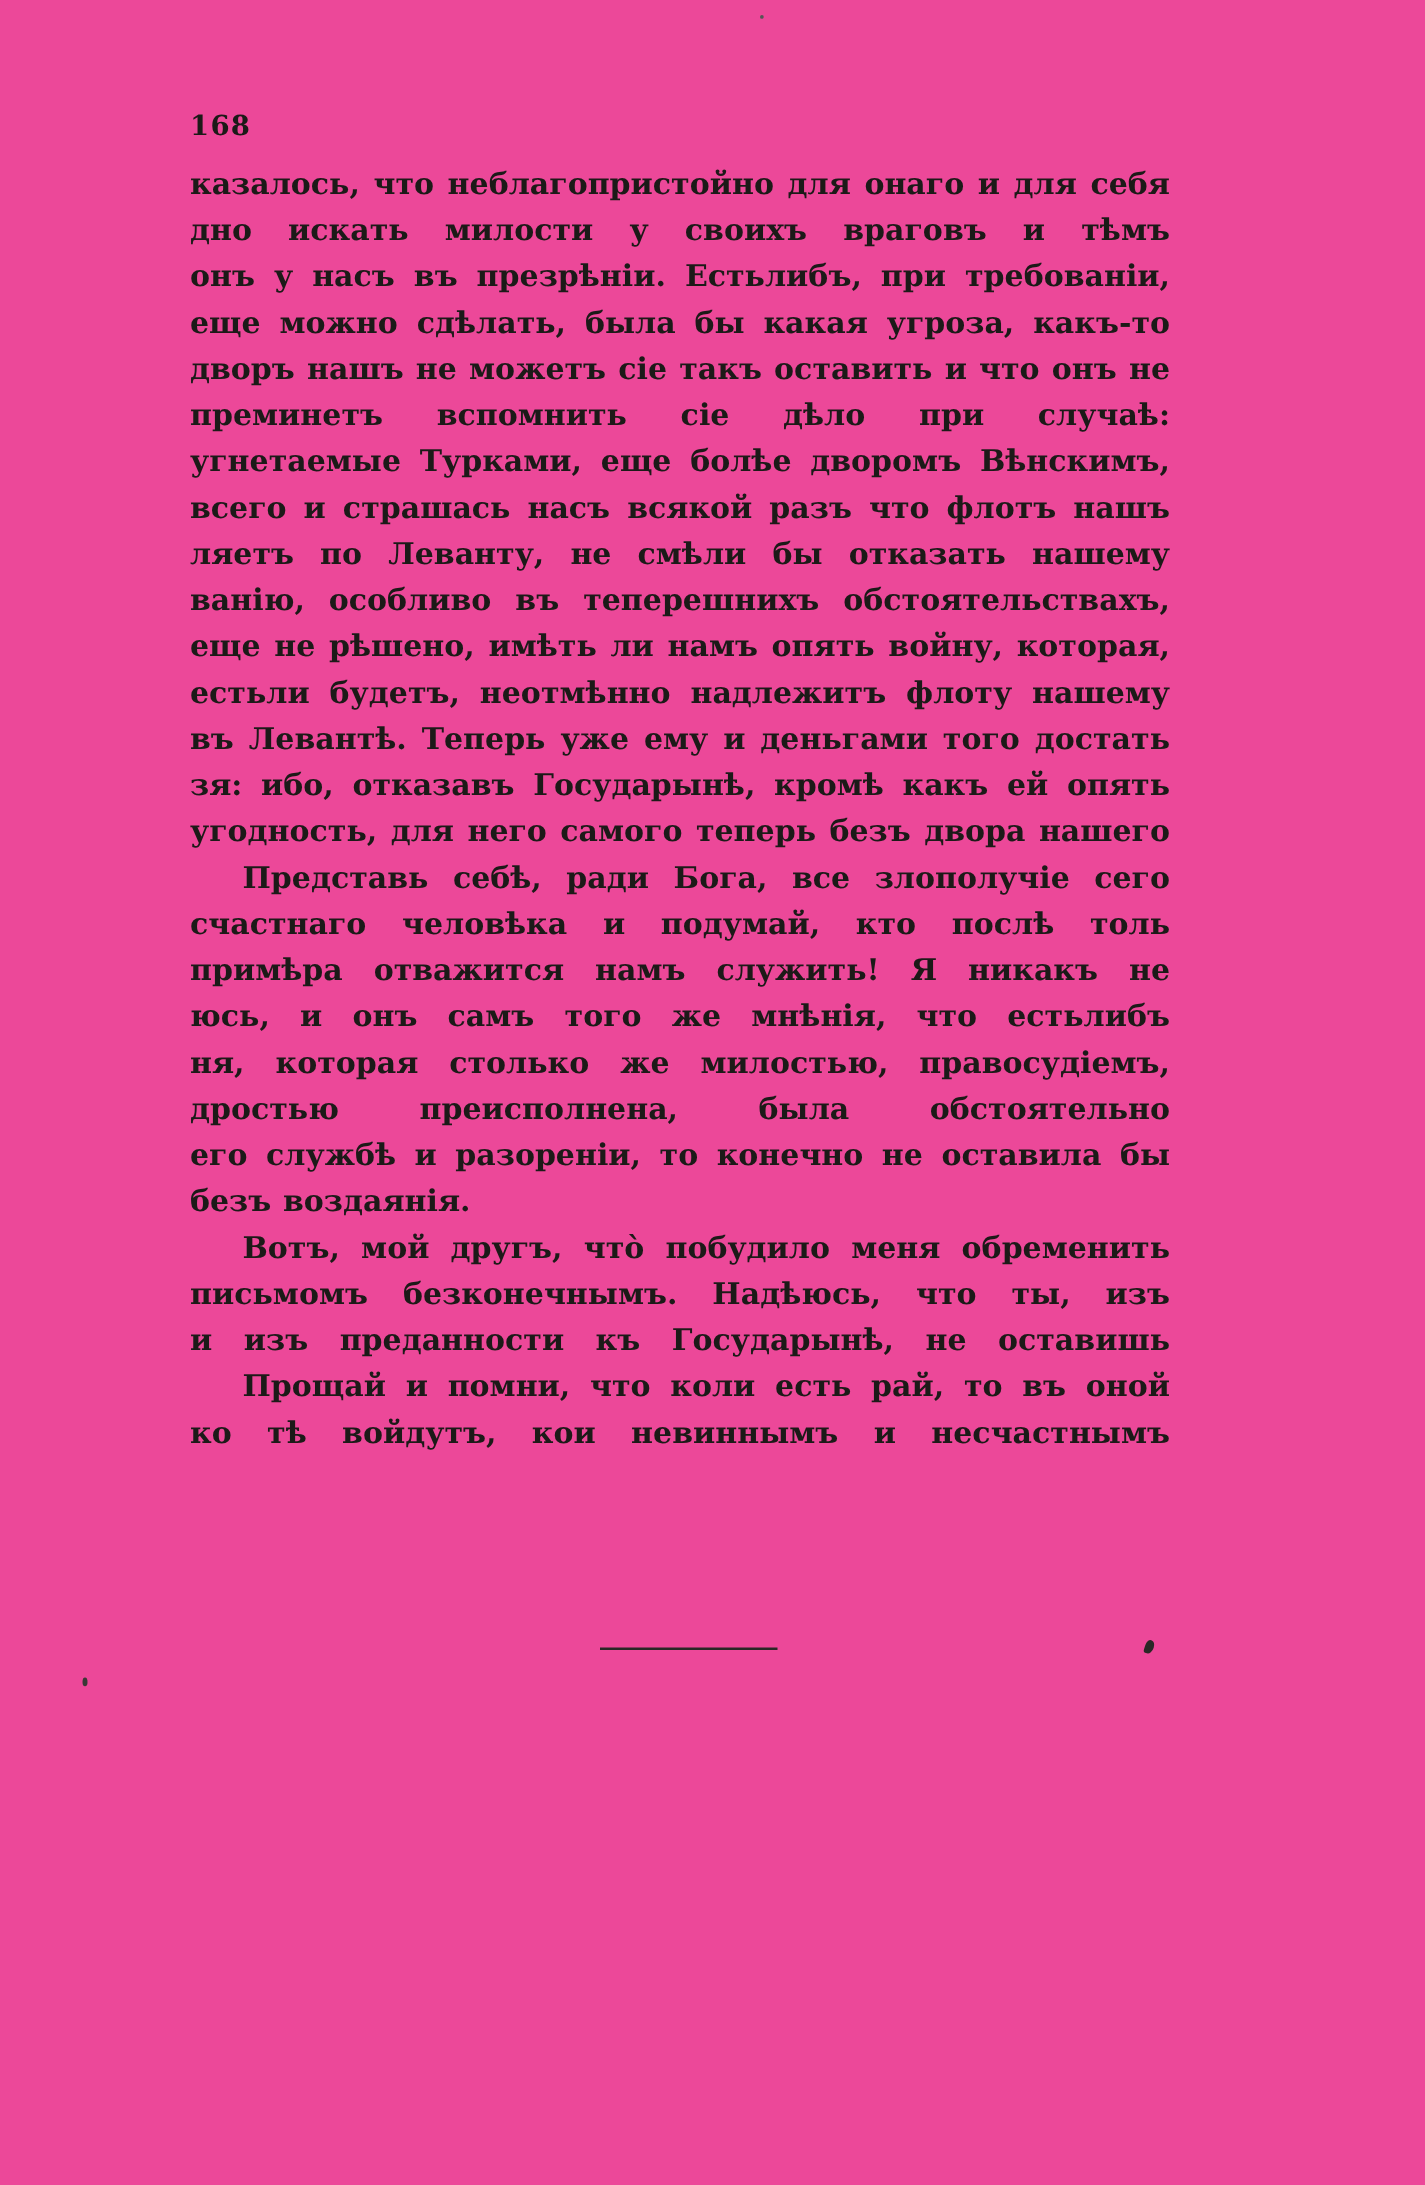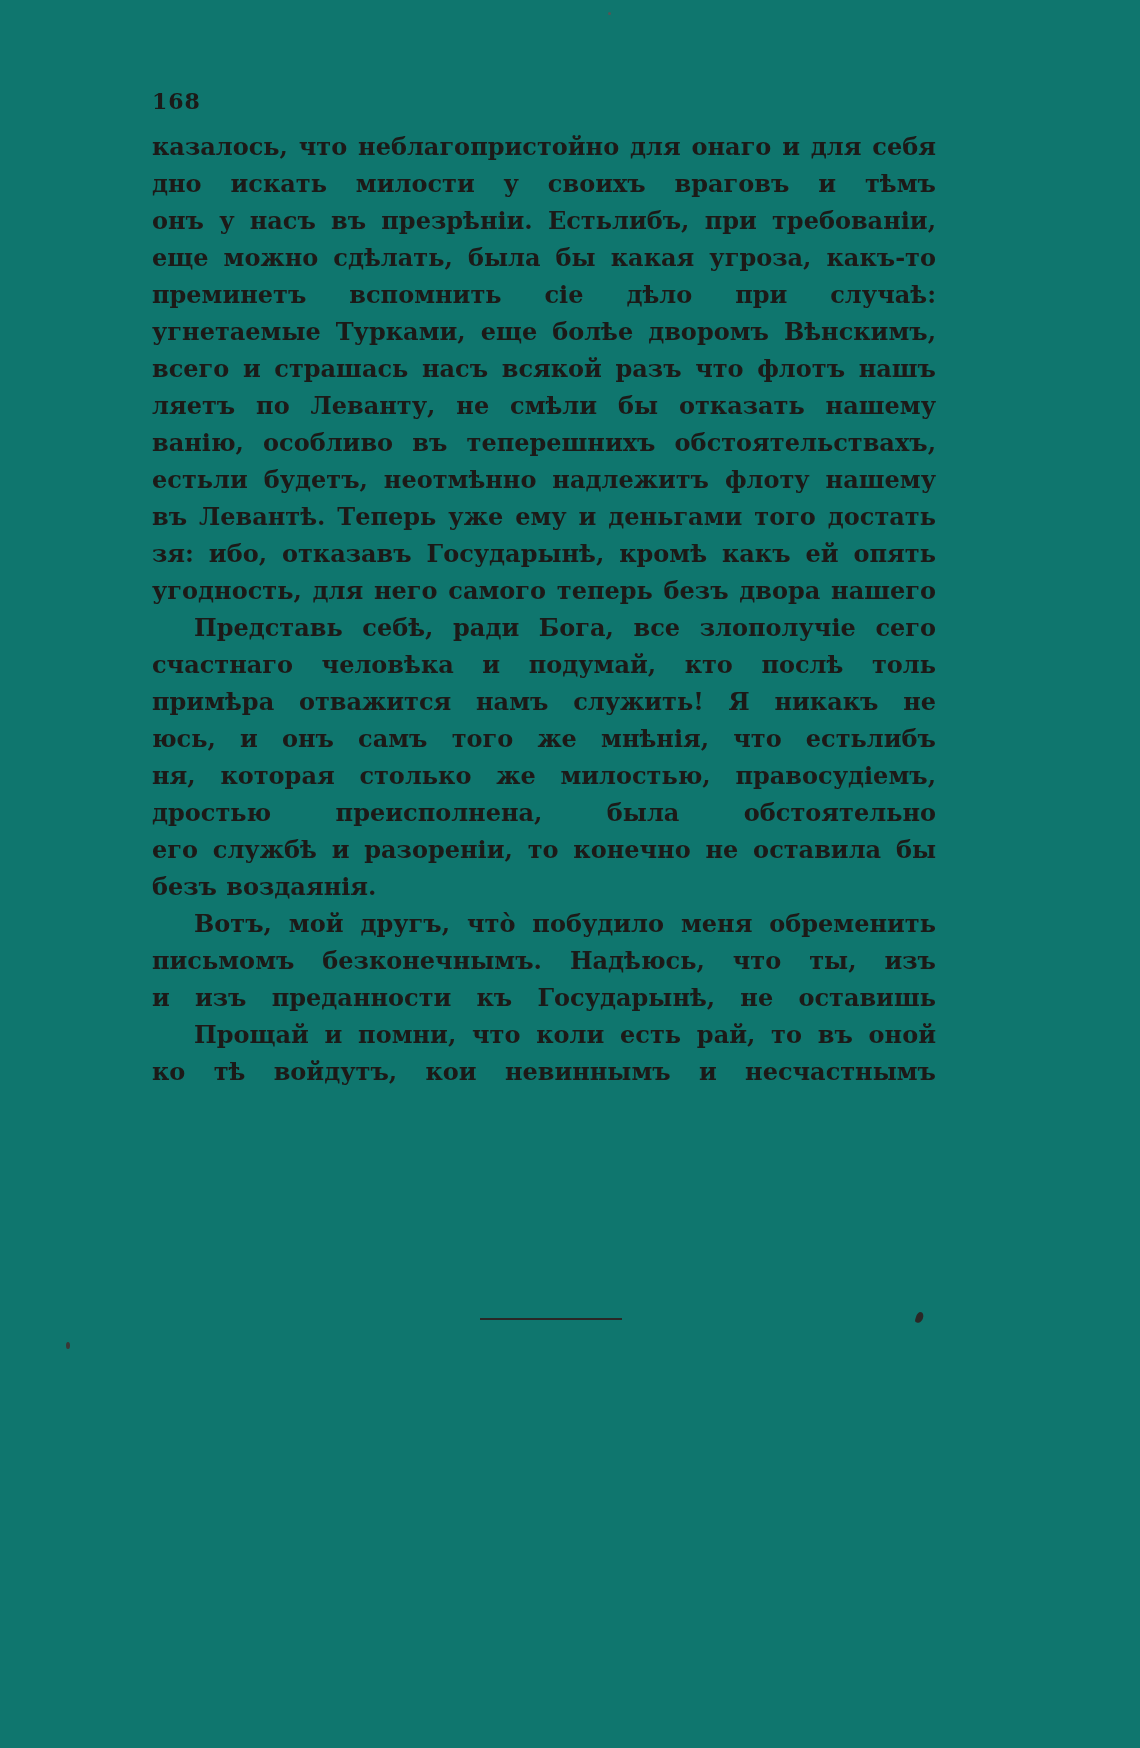--- a/index.html
+++ b/index.html
@@ -4,21 +4,21 @@
 <style>
   html, body {
     margin: 0;
     padding: 0;
     background: #ffffff;
   }
   .page {
     position: relative;
     width: 1140px;
     height: 1748px;
-    background: #0f766e;
+    background: #ec4899;
     overflow: hidden;
     font-family: "DejaVu Serif", serif;
     color: #1c1a18;
   }
   .page-number {
     position: absolute;
     left: 152px;
     top: 88px;
     font-size: 22px;
     font-weight: bold;
@@ -90,25 +90,27 @@
 
 <div class="page">
   <div class="ink-dot-top"></div>
   <div class="page-number">168</div>
   <div class="text-block">
       <div class="paragraph">
         <div class="line">казалось, что неблагопристойно для онаго и для себя сты-</div>
         <div class="line">дно искать милости у своихъ враговъ и тѣмъ доказать, что</div>
         <div class="line">онъ у насъ въ презрѣніи. Естьлибъ, при требованіи, чтò</div>
         <div class="line">еще можно сдѣлать, была бы какая угроза, какъ-то что</div>
+        <div class="line">дворъ нашъ не можетъ сіе такъ оставить и что онъ не</div>
         <div class="line">преминетъ вспомнить сіе дѣло при случаѣ: Венеціанцы,</div>
         <div class="line">угнетаемые Турками, еще болѣе дворомъ Вѣнскимъ, боясь</div>
         <div class="line">всего и страшась насъ всякой разъ что флотъ нашъ гу-</div>
         <div class="line">ляетъ по Леванту, не смѣли бы отказать нашему требо-</div>
         <div class="line">ванію, особливо въ теперешнихъ обстоятельствахъ, что</div>
+        <div class="line">еще не рѣшено, имѣть ли намъ опять войну, которая,</div>
         <div class="line">естьли будетъ, неотмѣнно надлежитъ флоту нашему быть</div>
         <div class="line">въ Левантѣ. Теперь уже ему и деньгами того достать нель-</div>
         <div class="line">зя: ибо, отказавъ Государынѣ, кромѣ какъ ей опять въ</div>
         <div class="line">угодность, для него самого теперь безъ двора нашего не</div>
       </div>
       <div class="paragraph">
         <div class="line indent">Представь себѣ, ради Бога, все злополучіе сего прене-</div>
         <div class="line">счастнаго человѣка и подумай, кто послѣ толь жестокаго</div>
         <div class="line">примѣра отважится намъ служить! Я никакъ не сумнѣва-</div>
         <div class="line">юсь, и онъ самъ того же мнѣнія, что естьлибъ Государы-</div>

